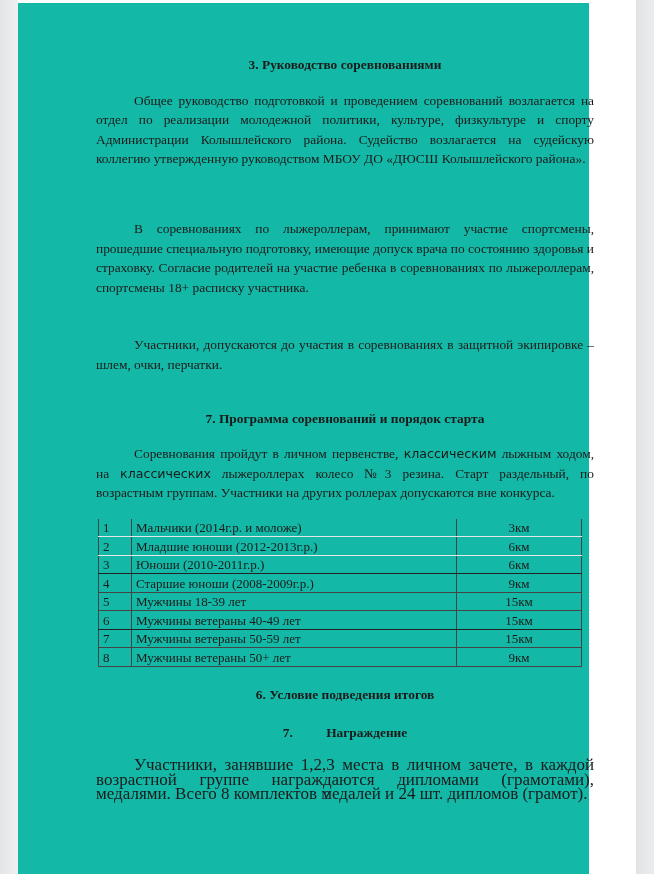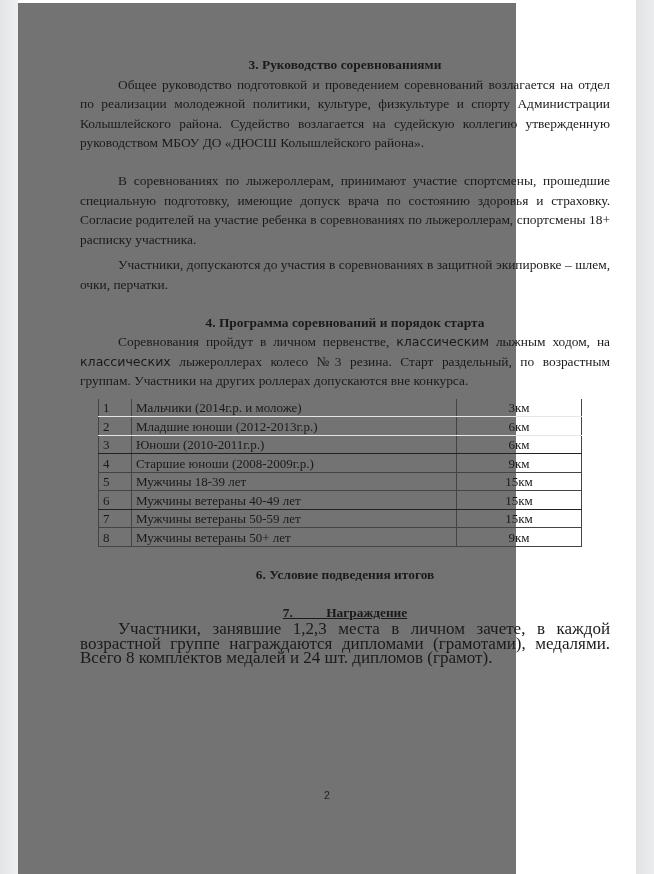--- a/index.html
+++ b/index.html
@@ -4,36 +4,36 @@
 <style>
   html, body { margin:0; padding:0; }
   body {
     width:654px; height:874px; overflow:hidden;
     background: linear-gradient(to right, #e4e5e7 0px, #eeeff1 18px, #ffffff 18px, #ffffff 636px, #e2e3e5 636px, #ebecee 654px);
     position:relative;
     font-family: "Liberation Serif", "DejaVu Serif", serif;
     color:#1a1a1a;
   }
   .page {
-    position:absolute; left:18px; top:3px; width:498px; height:871px;
-    background:#737373;
+    position:absolute; left:18px; top:3px; width:571px; height:871px;
+    background:#14b8a6;
   }
   .content {
     position:absolute; left:62px; top:52px; width:530px;
     font-size:13.4px; line-height:19.6px;
   }
   h2 {
     font-size:13.4px; font-weight:bold; text-align:center; margin:0; line-height:19.6px;
   }
-  p { margin:0; text-align:justify; text-indent:38px; }
+  p { margin:16px; text-align:justify; text-indent:38px; }
   .gap-lg { height:18px; }
   .gap-sm { height:6px; }
   b { font-weight:normal; }
   .small { font-size:17px; line-height:14.5px; }
-  .h7 { word-spacing:30px;text-decoration:underline; }
+  .h7 { word-spacing:30px; }
 
   table {
     border-collapse:collapse; margin:8px 0 0 18px; width:484px;
     font-size:13px; line-height:17px;
   }
   td { border-left:1.2px solid #444; border-right:1.2px solid #444; padding:0 4px; vertical-align:middle; height:17.5px; }
   td.num { width:24px; }
   td.dist { width:116px; text-align:center; }
   tr.faint td { border-bottom:1px solid #e6e6e6; }
   tr.solid td { border-bottom:1.2px solid #444; }
@@ -51,21 +51,21 @@
 
     <h2>3.  Руководство соревнованиями</h2>
     <p>Общее руководство подготовкой и проведением соревнований возлагается на отдел по реализации молодежной политики, культуре, физкультуре и спорту Администрации Колышлейского района. Судейство возлагается на судейскую коллегию  утвержденную руководством  МБОУ ДО  «ДЮСШ Колышлейского района».</p>
 
     <div class="gap-lg"></div>
     <p><span>В соревнованиях по лыжероллерам, принимают участие спортсмены, прошедшие специальную подготовку, </span><b>имеющие допуск врача по состоянию здоровья и страховку</b><span>. </span><b>Согласие родителей на участие ребенка в соревнованиях по лыжероллерам, спортсмены 18+ расписку участника.</b></p>
     <div class="gap-sm"></div>
     <p><span>Участники, допускаются до участия в соревнованиях в защитной экипировке – </span><b>шлем, очки, перчатки</b><span>.</span></p>
 
     <div class="gap-lg"></div>
-    <h2>4.  Программа соревнований и порядок старта</h2>
+    <h2>7.  Программа соревнований и порядок старта</h2>
     <p><span>Соревнования пройдут в личном первенстве, </span><b style="font-family:'DejaVu Sans',sans-serif;font-size:12.6px;">классическим</b><span> лыжным ходом, на </span><b style="font-family:'DejaVu Sans',sans-serif;font-size:12.6px;">классических</b><span> лыжероллерах колесо №3 резина. Старт раздельный, по возрастным группам. Участники на других роллерах допускаются вне конкурса.</span></p>
 
     <table>
       <tbody>
         <tr class="faint">
           <td class="num">1</td>
           <td>Мальчики (2014г.р. и моложе)</td>
           <td class="dist">3км</td>
         </tr>
         <tr class="faint">

